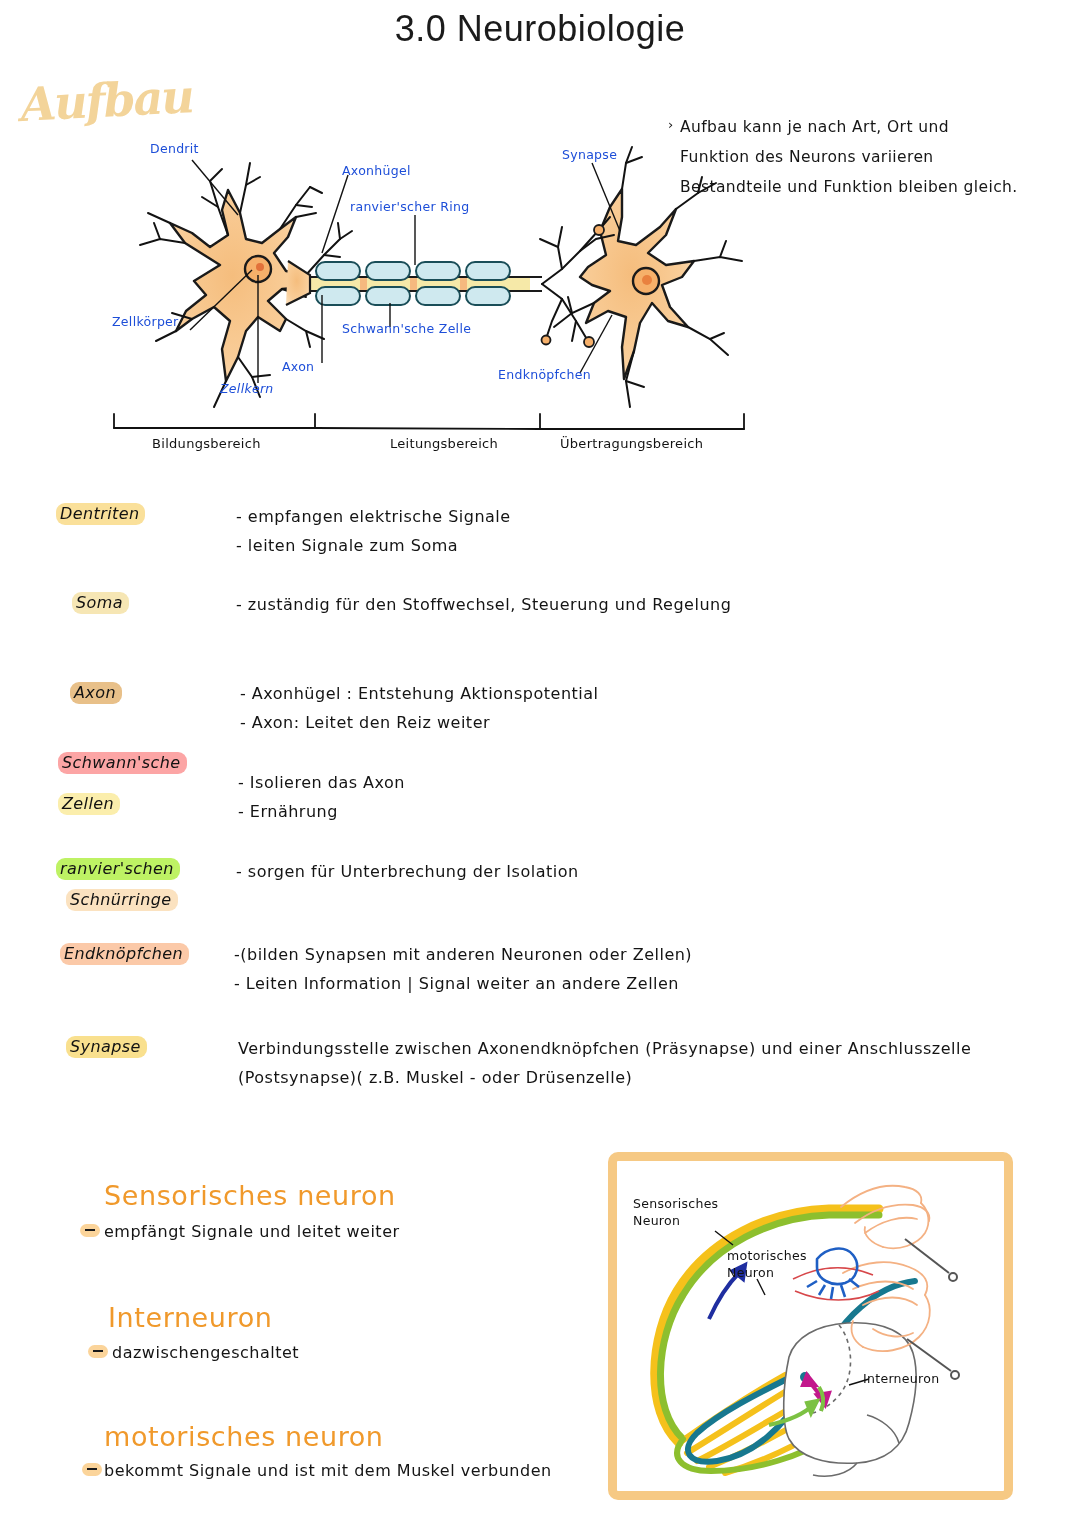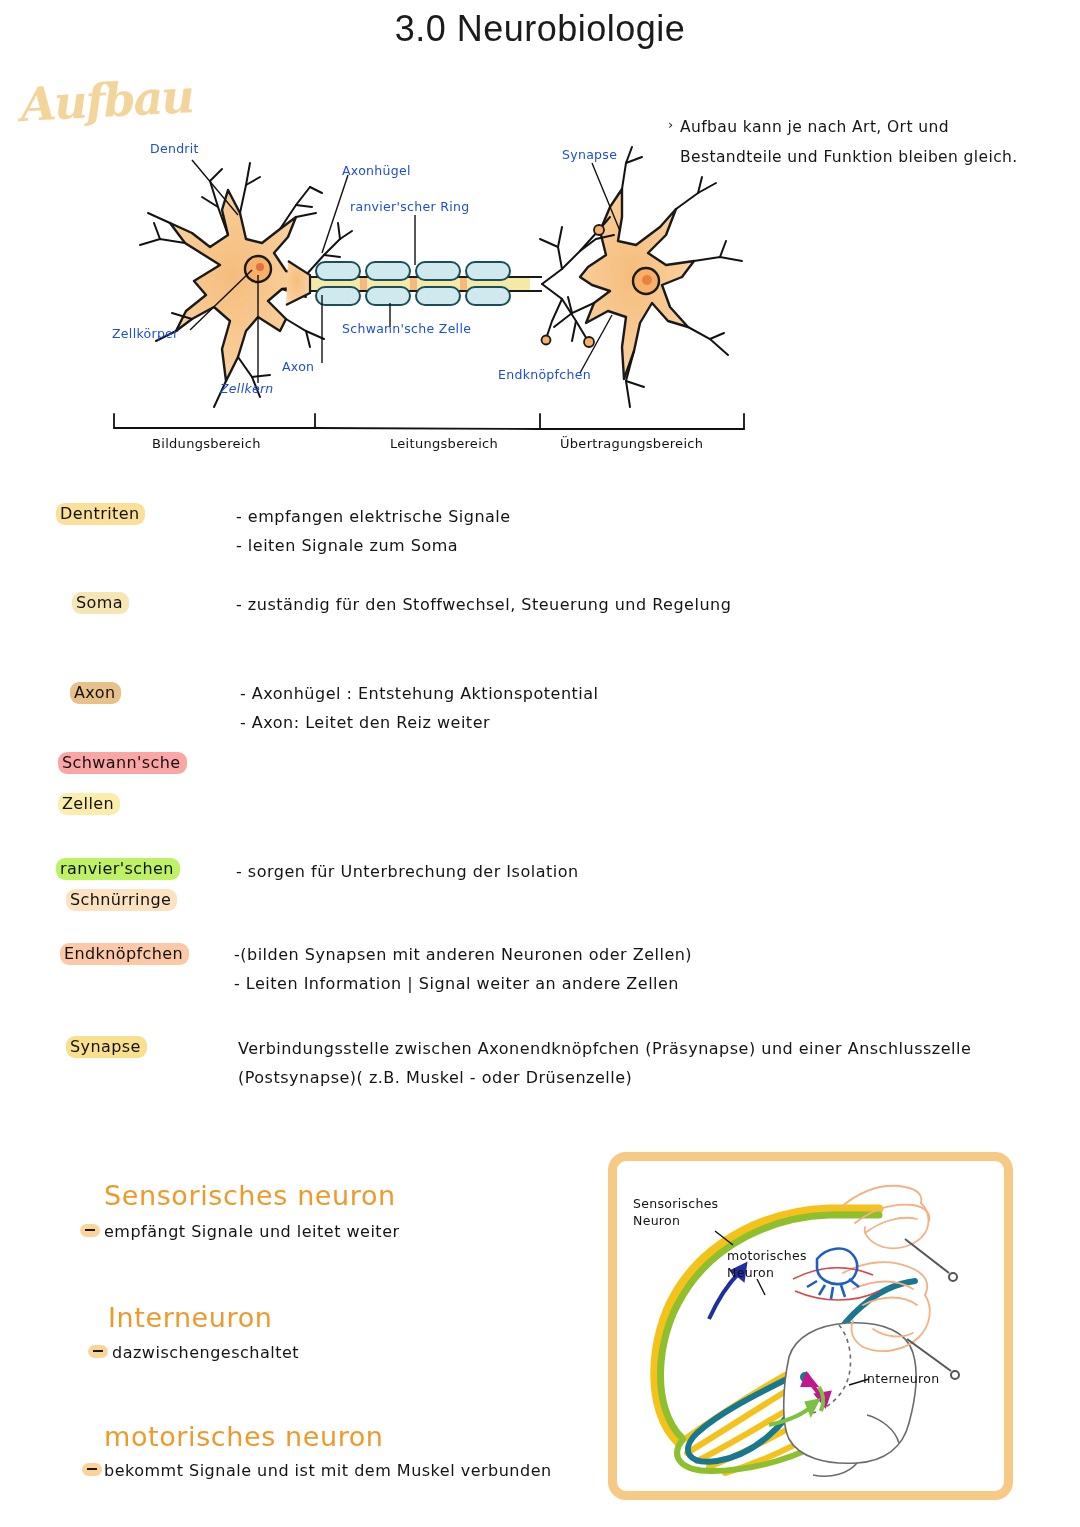--- a/index.html
+++ b/index.html
@@ -43,21 +43,21 @@
   
   #region-bracket{position:absolute;left:110px;top:412px;width:640px;height:22px;}
   .rlabel{
     position:absolute;top:436px;font-size:13px;letter-spacing:.3px;color:#131313;
     white-space:nowrap;
   }
 
   
   .def-term{
     position:absolute;font-size:16px;letter-spacing:.4px;white-space:nowrap;
-    color:#121212;padding:1px 6px 2px 4px;border-radius:9px;
+    color:#121212;padding:1px 6px 2px 4px;border-radius:9px;font-style:italic;
   }
   .def-lines{position:absolute;font-size:16px;line-height:29px;letter-spacing:.5px;color:#141414;}
   .def-lines div{white-space:nowrap;}
 
   
   .type-title{
     position:absolute;font-size:27px;letter-spacing:.6px;white-space:nowrap;
     color:#f0992b;font-weight:400;
   }
   .type-desc{
@@ -66,38 +66,39 @@
   .dash-pill{
     position:absolute;width:20px;height:13px;border-radius:7px;background:#fbd49a;
   }
   .dash-pill::after{
     content:"";position:absolute;left:5px;top:5px;width:10px;height:2px;background:#1a1a1a;
   }
 
   
   #reflex-box{
     position:absolute;left:608px;top:1152px;width:405px;height:348px;
-    border:9px solid #f6c984;border-radius:18px;background:#ffffff;box-sizing:border-box;
+    border:9px solid #f6c984;border-radius:10px;background:#ffffff;box-sizing:border-box;
   }
   #reflex-box svg{display:block;}
   .rflabel{position:absolute;font-size:12.5px;letter-spacing:.3px;color:#121212;line-height:17px;white-space:nowrap;}
 </style>
 </head>
 <body>
 
 <div class="page">
 
   <div id="page-title">3.0 Neurobiologie</div>
 
   <div id="aufbau-heading">Aufbau</div>
 
   <div class="hw hw-note" style="left:680px;top:112px;">
     <div style="position:relative;">
       <span style="position:absolute;left:-12px;top:-2px;font-size:13px;">›</span>
       <div>Aufbau kann je nach Art, Ort und</div>
+      <div>Funktion des Neurons variieren</div>
       <div>Bestandteile und Funktion bleiben gleich.</div>
     </div>
   </div>
 
   <div id="neuron-figure">
     <svg width="660" height="330" viewBox="0 0 660 330">
       <defs>
         <radialGradient id="somaGrad" cx="45%" cy="45%" r="62%">
           <stop offset="0%" stop-color="#f5bd7d"></stop>
           <stop offset="70%" stop-color="#f9cd98"></stop>
@@ -213,21 +214,21 @@
         <line x1="212" y1="228" x2="212" y2="160"></line>
         <line x1="238" y1="40" x2="212" y2="118"></line>
         <line x1="305" y1="80" x2="305" y2="130"></line>
         <line x1="280" y1="192" x2="280" y2="168"></line>
         <line x1="482" y1="28" x2="510" y2="96"></line>
         <line x1="470" y1="238" x2="502" y2="180"></line>
       </g>
     </svg>
 
     <div class="hw dlabel" style="left:40px;top:6px;">Dendrit</div>
-    <div class="hw dlabel" style="left:2px;top:191px;">Zellkörper</div>
+    <div class="hw dlabel" style="left:2px;top:179px;">Zellkörper</div>
     <div class="hw dlabel" style="left:110px;top:246px;font-style:italic;">Zellkern</div>
     <div class="hw dlabel" style="left:172px;top:224px;">Axon</div>
     <div class="hw dlabel" style="left:232px;top:28px;">Axonhügel</div>
     <div class="hw dlabel" style="left:240px;top:64px;">ranvier'scher Ring</div>
     <div class="hw dlabel" style="left:232px;top:186px;">Schwann'sche Zelle</div>
     <div class="hw dlabel" style="left:452px;top:12px;">Synapse</div>
     <div class="hw dlabel" style="left:388px;top:232px;">Endknöpfchen</div>
   </div>
 
   <div id="region-bracket">
@@ -259,20 +260,24 @@
   </div>
 
   <div class="hw def-term" style="left:70px;top:682px;background:#e8c089;">Axon</div>
   <div class="hw def-lines" style="left:240px;top:679px;">
     <div>- Axonhügel : Entstehung Aktionspotential</div>
     <div>- Axon: Leitet den Reiz weiter</div>
   </div>
 
   <div class="hw def-term" style="left:58px;top:752px;background:#fca5a5;">Schwann'sche</div>
   <div class="hw def-term" style="left:58px;top:793px;background:#fbeeac;">Zellen</div>
+  <div class="hw def-lines" style="left:238px;top:768px;">
+    <div>- Isolieren  das Axon</div>
+    <div>- Ernährung</div>
+  </div>
 
   <div class="hw def-term" style="left:56px;top:858px;background:#bef264;">ranvier'schen</div>
   <div class="hw def-term" style="left:66px;top:889px;background:#fbe2c0;">Schnürringe</div>
   <div class="hw def-lines" style="left:236px;top:857px;">
     <div>- sorgen für Unterbrechung der  Isolation</div>
   </div>
 
   <div class="hw def-term" style="left:60px;top:943px;background:#fbc9a8;">Endknöpfchen</div>
   <div class="hw def-lines" style="left:234px;top:940px;">
     <div>-(bilden  Synapsen  mit anderen Neuronen oder Zellen)</div>

